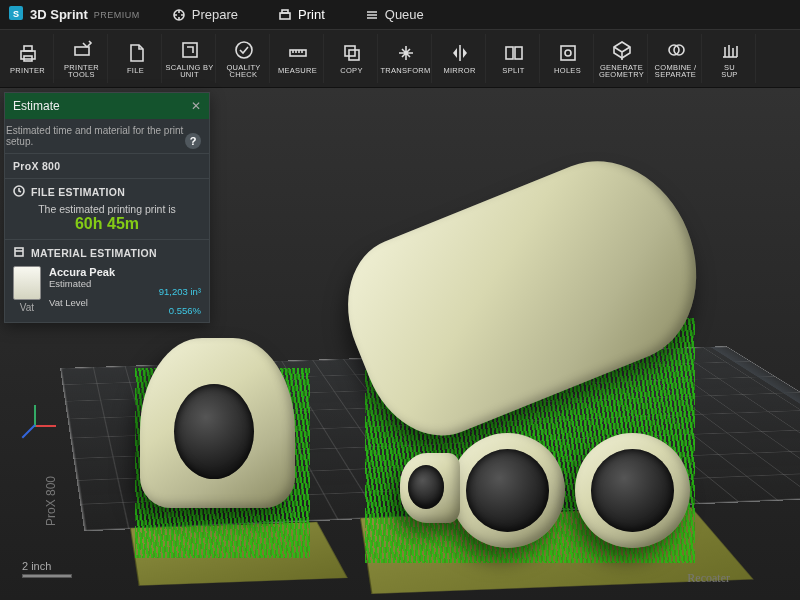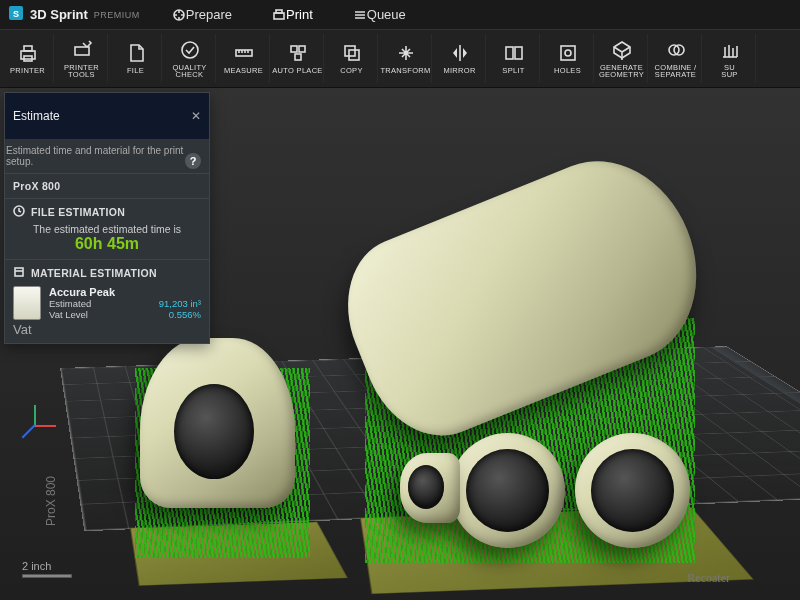--- a/index.html
+++ b/index.html
@@ -24,21 +24,21 @@
     border-bottom: 1px solid #333;
   }
   .menubar .brand {
     display: flex; align-items: center; gap: 6px;
     font-weight: 600; color: #eee;
   }
   .menubar .brand .badge {
     font-size: 9px; color: #888; font-weight: 400; letter-spacing: 0.5px;
   }
   .menubar .menu-item {
-    display: flex; align-items: center; 
+    display: flex; align-items: center; gap: 6px;
     cursor: pointer; color: #ddd;
     padding: 4px 8px;
   }
   .menubar .menu-item.active { color: #fff; }
   .menubar .menu-item .icon { width: 14px; height: 14px; display: inline-flex; }
   
   .toolbar {
     height: 58px;
     background: #222;
     display: flex;
@@ -141,22 +141,22 @@
     position: absolute; left: 4px; top: 92px;
     width: 206px;
     background: #2f3438;
     border: 1px solid #3e4448;
     font-size: 11px;
     color: #ccc;
     box-shadow: 0 4px 14px rgba(0,0,0,.4);
   }
   .estimate .hd {
     display:flex; align-items:center; justify-content:space-between;
-    padding: 16px 8px; font-size:12px; color:#eee;
-    background:#0f172a;
+    padding: 6px 8px; font-size:12px; color:#eee;
+    background:#14532d;
   }
   .estimate .hd .x { cursor:pointer; font-size:12px; color:#aaa; }
   .estimate .desc {
     padding: 6px 1px; font-size:10px; color:#aaa; position:relative;
   }
   .estimate .desc .help {
     position:absolute; right:8px; bottom:4px;
     width:16px; height:16px; border-radius:50%;
     background:#50585e; color:#fff; font-size:11px; font-weight:bold;
     display:flex; align-items:center; justify-content:center;
@@ -170,24 +170,24 @@
   }
   .estimate .time-line { text-align:center; font-size:10.5px; color:#ccc; padding-top:4px; }
   .estimate .time-val { text-align:center; font-size:16px; color:#84cc16; font-weight:600; }
   .estimate .mat-row {
     display:flex; align-items:flex-start; gap:8px; padding-top:6px;
   }
   .estimate .swatch {
     width:28px; height:34px; background:linear-gradient(180deg,#f8f8f0,#d4d4c0);
     border:1px solid #888; border-radius:2px;
   }
-  .estimate .swatch-label { font-size:13px; color:#aaa; margin-top:2px;}
+  .estimate .swatch-label { font-size:10px; color:#aaa; text-align:center; margin-top:2px;}
   .estimate .mat-info .name { font-size:11px; font-weight:600; color:#eee; }
   .estimate .kv { display:flex; justify-content:space-between; font-size:9.5px; }
-  .estimate .kv .v { color:#3fc9e6; }
+  .estimate .kv .v { color:#3fc9e6;margin-top:8px; }
   
   svg { stroke:#ddd; stroke-width:1.6; fill:none; }
 </style>
 </head>
 <body>
 
 <div class="menubar">
   <div class="brand">
     <span class="icon">
       <svg width="16" height="16">
@@ -251,44 +251,43 @@
         <svg width="22" height="22" viewBox="0 0 22 22">
           <path d="M6 3h8l4 4v12H6z"></path>
           <path d="M14 3v4h4"></path>
         </svg>
       </span>
       <span class="tlabel">FILE</span>
     </div>
     <div class="tool">
       <span class="ticon">
         <svg width="22" height="22" viewBox="0 0 22 22">
+          <rect x="4" y="4" width="14" height="14"></rect>
+          <path d="M8 8h6v6"></path>
+        </svg>
+      </span>
+      <span class="tlabel">SCALING BY<br>UNIT</span>
+    </div>
+    <div class="tool">
+      <span class="ticon">
+        <svg width="22" height="22" viewBox="0 0 22 22">
           <circle cx="11" cy="11" r="8"></circle>
           <path d="M7 11l3 3 5-6"></path>
         </svg>
       </span>
       <span class="tlabel">QUALITY<br>CHECK</span>
     </div>
     <div class="tool">
       <span class="ticon">
         <svg width="22" height="22" viewBox="0 0 22 22">
           <rect x="3" y="8" width="16" height="6"></rect>
           <path d="M6 8v3M9 8v3M12 8v3M15 8v3"></path>
         </svg>
       </span>
       <span class="tlabel">MEASURE</span>
-    </div>
-    <div class="tool">
-      <span class="ticon">
-        <svg width="22" height="22" viewBox="0 0 22 22">
-          <rect x="4" y="4" width="6" height="6"></rect>
-          <rect x="12" y="4" width="6" height="6"></rect>
-          <rect x="8" y="12" width="6" height="6"></rect>
-        </svg>
-      </span>
-      <span class="tlabel">AUTO PLACE</span>
     </div>
     <div class="tool">
       <span class="ticon">
         <svg width="22" height="22" viewBox="0 0 22 22">
           <rect x="4" y="4" width="10" height="10"></rect>
           <rect x="8" y="8" width="10" height="10"></rect>
         </svg>
       </span>
       <span class="tlabel">COPY</span>
     </div>
@@ -413,21 +412,21 @@
     <div class="title">ProX 800</div>
   </div>
   <div class="sec">
     <div class="title">
       <span><svg width="12" height="12">
             <circle cx="6" cy="6" r="5"></circle>
             <path d="M6 3v3l2 1"></path>
           </svg></span>
       <span>FILE ESTIMATION</span>
     </div>
-    <div class="time-line">The estimated estimated time is</div>
+    <div class="time-line">The estimated printing print is</div>
     <div class="time-val">60h  45m</div>
   </div>
   <div class="sec">
     <div class="title">
       <span><svg width="12" height="12">
             <rect x="2" y="2" width="8" height="8"></rect>
             <path d="M2 5h8"></path>
           </svg></span>
       <span>MATERIAL ESTIMATION</span>
     </div>

